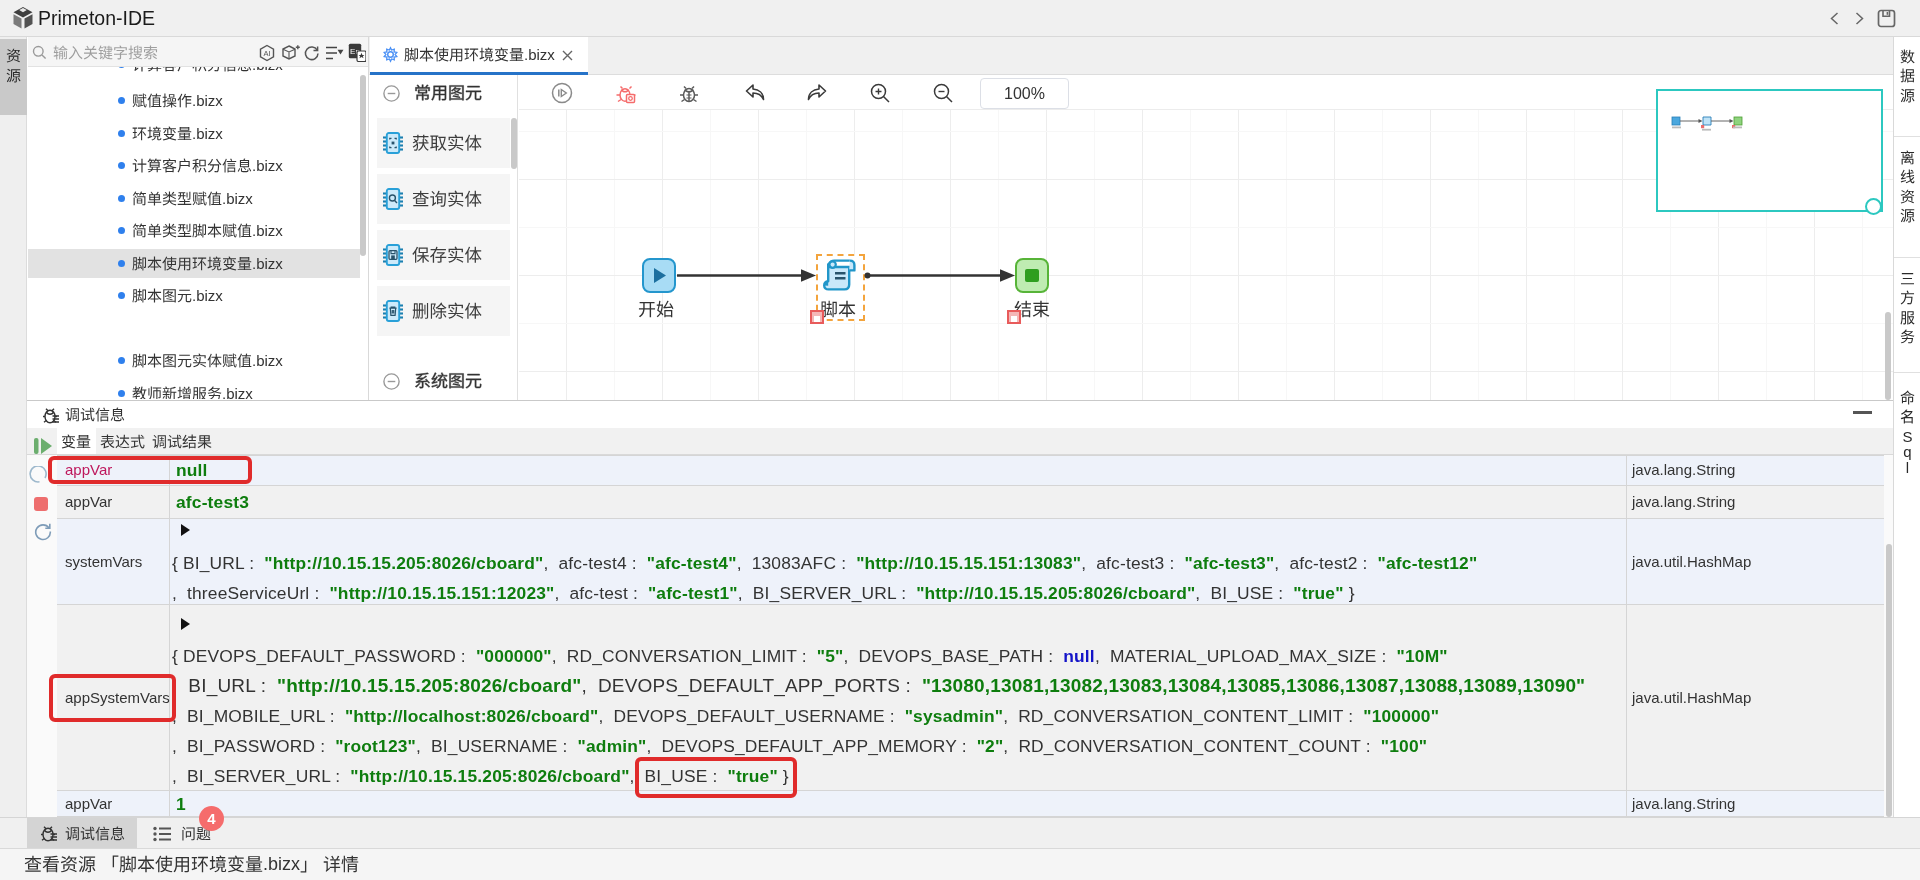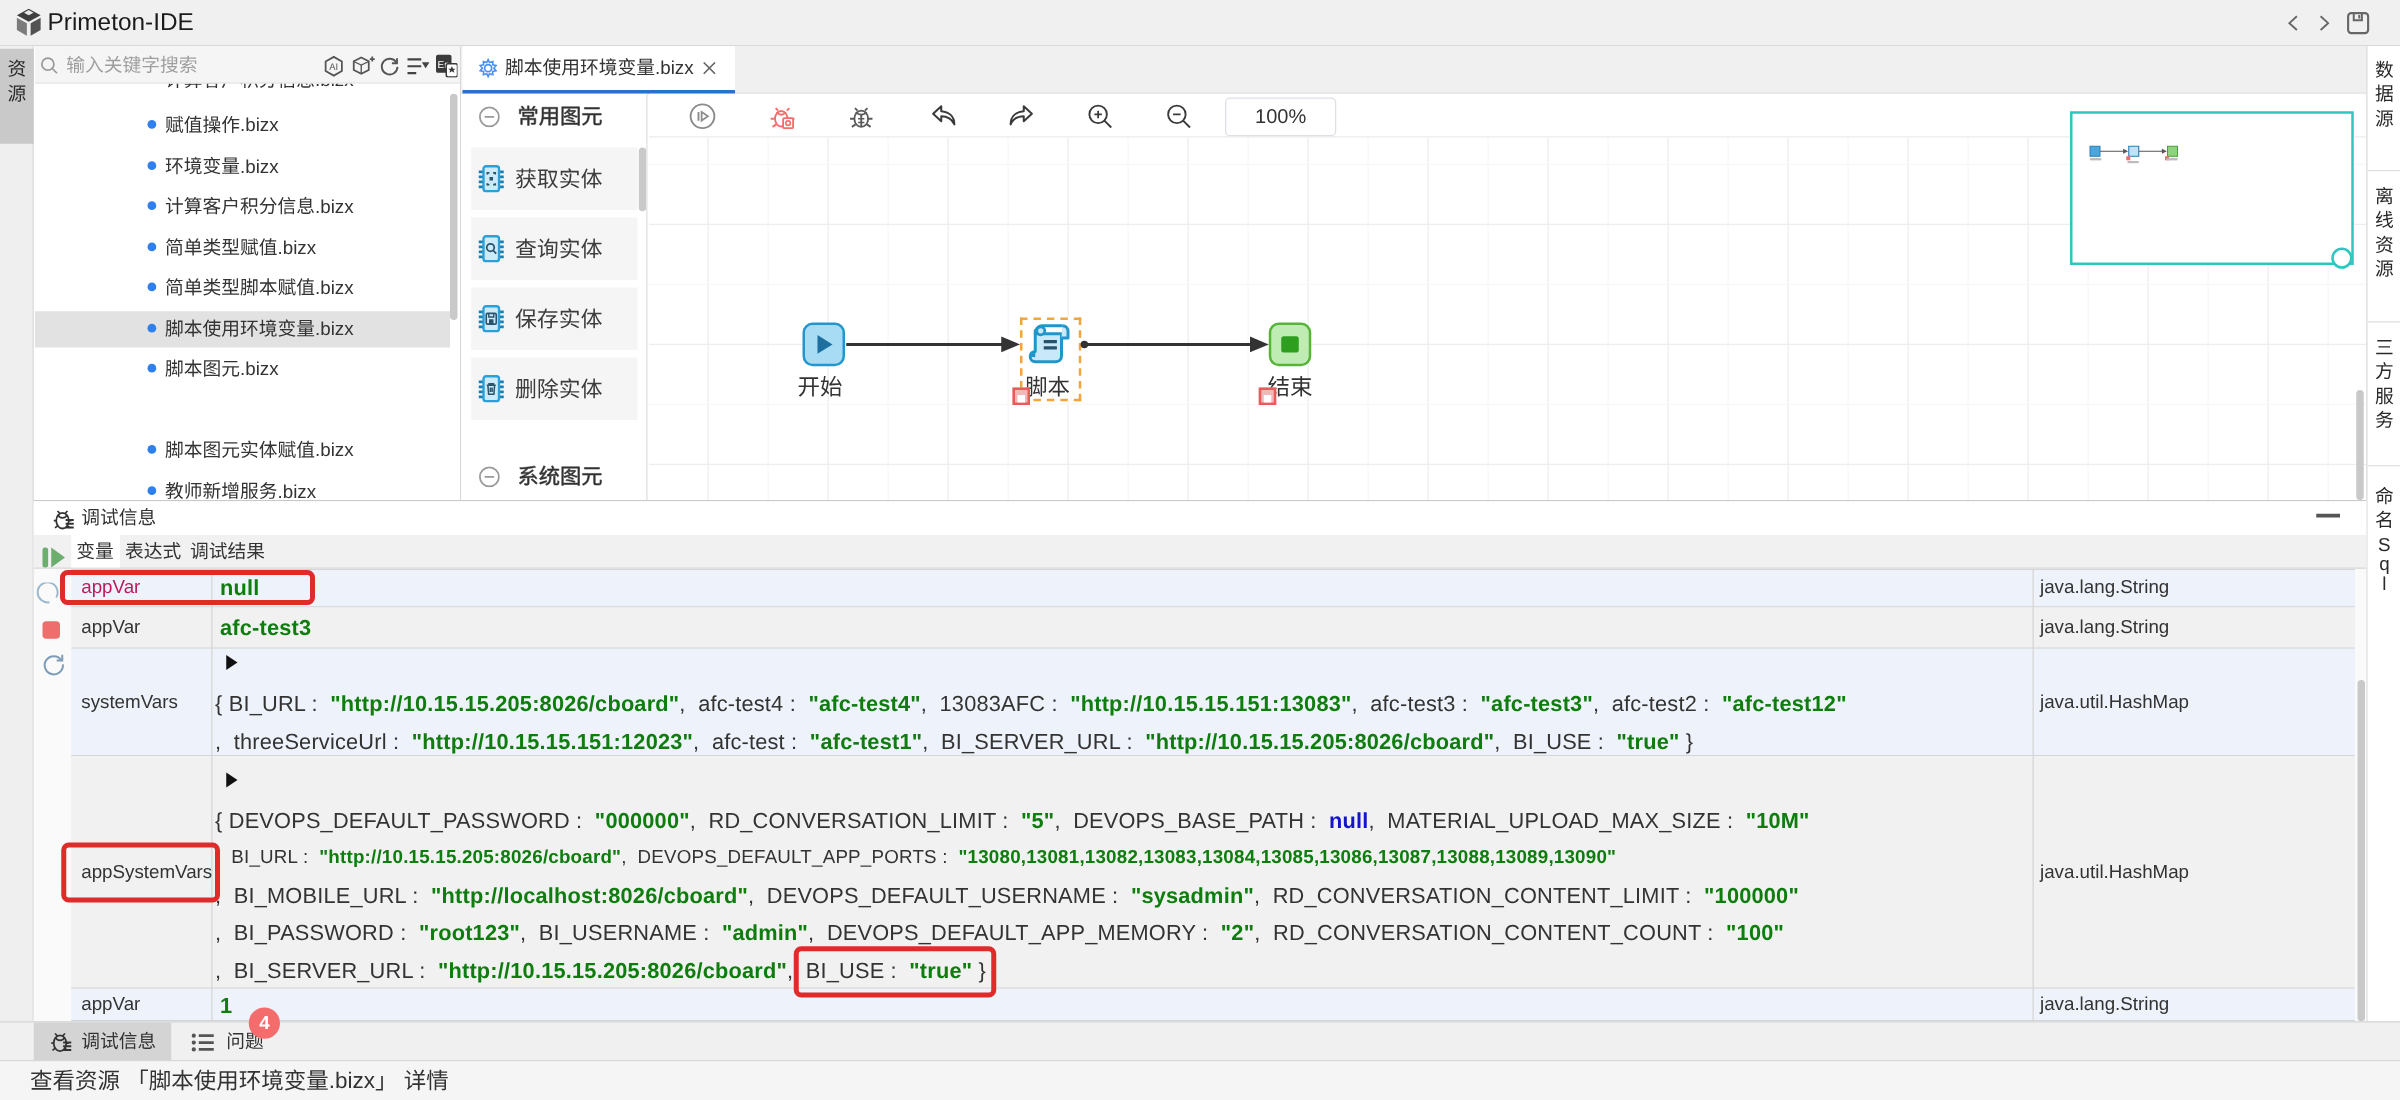--- a/index.html
+++ b/index.html
@@ -622,21 +622,21 @@
 <div class="abs" style="left:65px;top:795px;font-size:15px;color:#333">appVar</div>
 <div class="abs" style="left:1632px;top:795px;font-size:15px;color:#333">java.lang.String</div>
 <div class="abs" style="left:176px;top:460px;font-size:17.4px;letter-spacing:0.17px;font-weight:bold;color:#0e7d0e">null</div>
 <div class="abs" style="left:176px;top:492px;font-size:17.4px;letter-spacing:0.17px;font-weight:bold;color:#0e7d0e">afc-test3</div>
 <div class="abs" style="left:176px;top:794px;font-size:17.4px;letter-spacing:0.17px;font-weight:bold;color:#0e7d0e">1</div>
 <div class="abs" style="left:181px;top:524px;width:0;height:0;border-left:9px solid #111;border-top:6px solid transparent;border-bottom:6px solid transparent"></div>
 <div class="abs" style="left:181px;top:618px;width:0;height:0;border-left:9px solid #111;border-top:6px solid transparent;border-bottom:6px solid transparent"></div>
 <div class="abs" style="left:172px;top:548px;font-size:17.4px;letter-spacing:0.17px;color:#333;line-height:30px;white-space:pre">{ <span>BI_URL :  </span><span class="green">"http://10.15.15.205:8026/cboard"</span>,  <span>afc-test4 :  </span><span class="green">"afc-test4"</span>,  <span>13083AFC :  </span><span class="green">"http://10.15.15.151:13083"</span>,  <span>afc-test3 :  </span><span class="green">"afc-test3"</span>,  <span>afc-test2 :  </span><span class="green">"afc-test12"</span></div>
 <div class="abs" style="left:172px;top:578px;font-size:17.4px;letter-spacing:0.17px;color:#333;line-height:30px;white-space:pre">,  <span>threeServiceUrl :  </span><span class="green">"http://10.15.15.151:12023"</span>,  <span>afc-test :  </span><span class="green">"afc-test1"</span>,  <span>BI_SERVER_URL :  </span><span class="green">"http://10.15.15.205:8026/cboard"</span>,  <span>BI_USE :  </span><span class="green">"true"</span> }</div>
 <div class="abs" style="left:172px;top:641px;font-size:17.4px;letter-spacing:0.17px;color:#333;line-height:30px;white-space:pre">{ <span>DEVOPS_DEFAULT_PASSWORD :  </span><span class="green">"000000"</span>,  <span>RD_CONVERSATION_LIMIT :  </span><span class="green">"5"</span>,  <span>DEVOPS_BASE_PATH :  </span><span style="color:#1414c8;font-weight:bold">null</span>,  <span>MATERIAL_UPLOAD_MAX_SIZE :  </span><span class="green">"10M"</span></div>
-<div class="abs" style="left:172px;top:671px;font-size:15px;letter-spacing:0.17px;color:#333;line-height:30px;white-space:pre">,  <span>BI_URL :  </span><span class="green">"http://10.15.15.205:8026/cboard"</span>,  <span>DEVOPS_DEFAULT_APP_PORTS :  </span><span class="green">"13080,13081,13082,13083,13084,13085,13086,13087,13088,13089,13090"</span></div>
+<div class="abs" style="left:172px;top:671px;font-size:19px;letter-spacing:0.17px;color:#333;line-height:30px;white-space:pre">,  <span>BI_URL :  </span><span class="green">"http://10.15.15.205:8026/cboard"</span>,  <span>DEVOPS_DEFAULT_APP_PORTS :  </span><span class="green">"13080,13081,13082,13083,13084,13085,13086,13087,13088,13089,13090"</span></div>
 <div class="abs" style="left:172px;top:701px;font-size:17.4px;letter-spacing:0.17px;color:#333;line-height:30px;white-space:pre">,  <span>BI_MOBILE_URL :  </span><span class="green">"http://localhost:8026/cboard"</span>,  <span>DEVOPS_DEFAULT_USERNAME :  </span><span class="green">"sysadmin"</span>,  <span>RD_CONVERSATION_CONTENT_LIMIT :  </span><span class="green">"100000"</span></div>
 <div class="abs" style="left:172px;top:731px;font-size:17.4px;letter-spacing:0.17px;color:#333;line-height:30px;white-space:pre">,  <span>BI_PASSWORD :  </span><span class="green">"root123"</span>,  <span>BI_USERNAME :  </span><span class="green">"admin"</span>,  <span>DEVOPS_DEFAULT_APP_MEMORY :  </span><span class="green">"2"</span>,  <span>RD_CONVERSATION_CONTENT_COUNT :  </span><span class="green">"100"</span></div>
 <div class="abs" style="left:172px;top:761px;font-size:17.4px;letter-spacing:0.17px;color:#333;line-height:30px;white-space:pre">,  <span>BI_SERVER_URL :  </span><span class="green">"http://10.15.15.205:8026/cboard"</span>,  <span>BI_USE :  </span><span class="green">"true"</span> }</div>
 <div class="abs" style="left:1886px;top:544px;width:6px;height:273px;background:#c9c9c9;border-radius:3px"></div>
 <div class="abs" style="left:48px;top:456px;width:204px;height:28px;border:4px solid #e02b2b;border-radius:6px"></div>
 <div class="abs" style="left:49px;top:674px;width:127px;height:48px;border:4px solid #e02b2b;border-radius:6px"></div>
 <div class="abs" style="left:635px;top:757px;width:162px;height:41px;border:4px solid #e02b2b;border-radius:6px"></div>
 <div class="abs" style="left:0px;top:817px;width:1920px;height:31px;background:#f0f0f0;border-top:1px solid #d5d5d5"></div>
 <div class="abs" style="left:27px;top:818px;width:110px;height:30px;background:#d4d4d4"></div>
 <div class="abs" style="left:40px;top:823px"><svg width="18" height="20" viewBox="0 0 18 20" fill="none">

